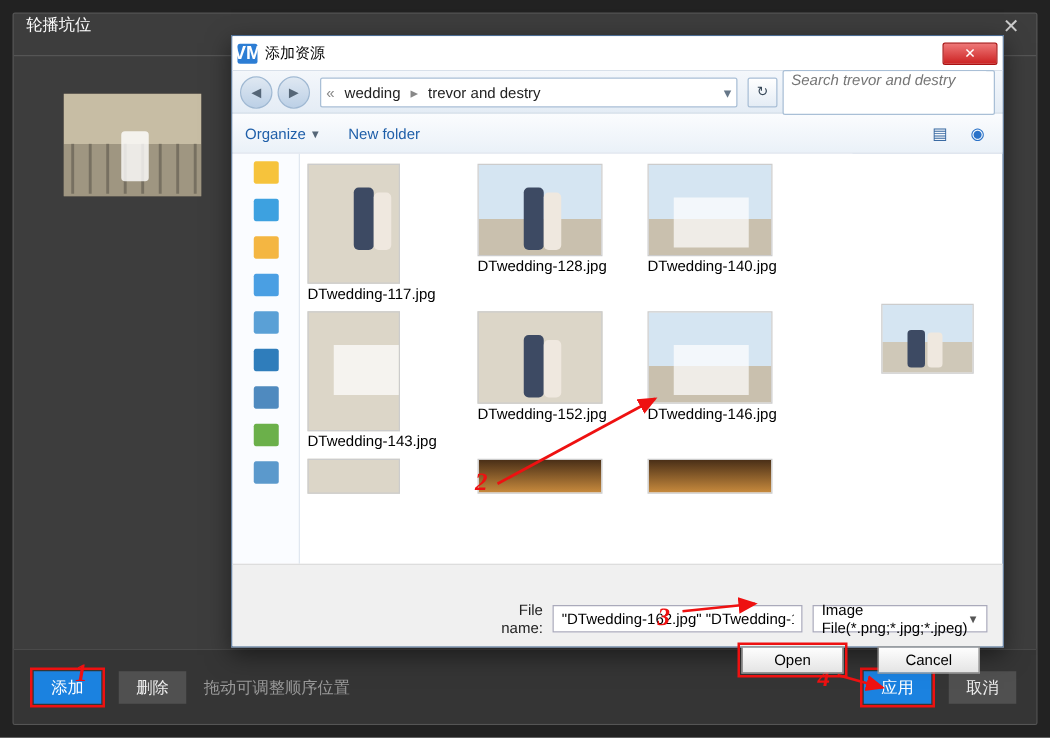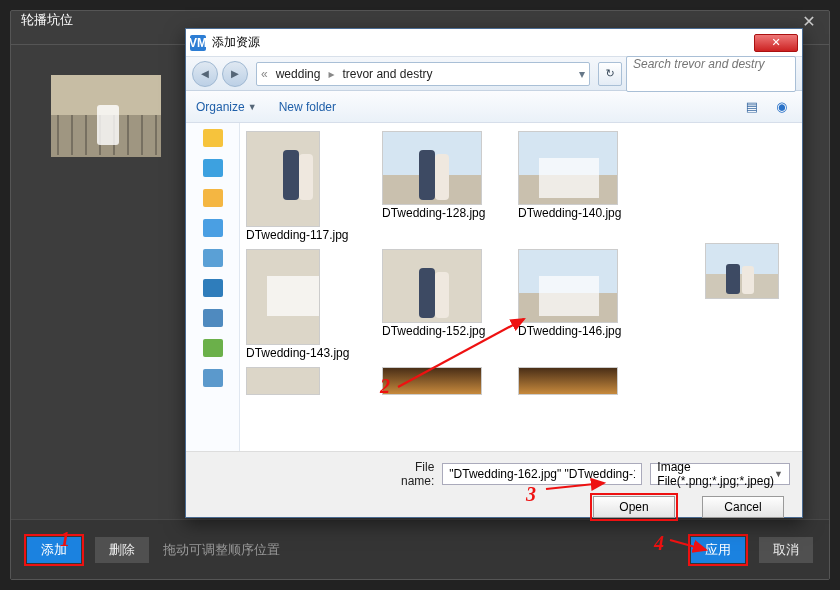--- a/index.html
+++ b/index.html
@@ -40,21 +40,21 @@
   .annot { position:absolute; color:#e11; font-size:20px; font-weight:600; font-style:italic; pointer-events:none; font-family: serif; }
   
   .win-dialog {
     position:absolute; left:185px; top:28px; width:618px; height:490px;
     background:#fff; border:1px solid #4a6b92; box-shadow:0 6px 18px rgba(0,0,0,0.5);
   }
   .win-title {
     height:28px; background:#fff; border-bottom:1px solid #d8e0ea;
     display:flex; align-items:center; padding:0 4px; gap:6px;
   }
-  .win-ico { width:16px; height:16px; background:#2c7dd4; border-radius:2px; color:#fff; font-size:12px; display:flex; align-items:center; justify-content:center; font-weight:bold; }
+  .win-ico { width:16px; height:16px; background:#2c7dd4; border-radius:2px; color:#fff; font-size:15px; display:flex; align-items:center; justify-content:center; font-weight:bold; }
   .win-title-text { font-size:12px; color:#000;font-family:Liberation Mono, monospace; }
   .win-close { margin-left:auto; width:44px; height:18px; border-radius:2px;
     background:linear-gradient(#e77,#c22); border:1px solid #a11; color:#fff;
     display:flex; align-items:center; justify-content:center; font-size:11px; cursor:pointer; }
   .win-nav {
     height:34px; background:linear-gradient(#f4f7fb,#e4ecf5); border-bottom:1px solid #c6d3e2;
     display:flex; align-items:center; padding:0 6px; gap:4px;
   }
   .navbtn { width:26px; height:26px; border-radius:50%; background:linear-gradient(#dfe8f2,#bcd0e6);
     border:1px solid #9fb8d2; display:flex; align-items:center; justify-content:center; color:#567; font-size:13px; cursor:pointer; }
@@ -90,21 +90,21 @@
   .thumb.couple::after { content:""; position:absolute; left:52px; top:22px; width:14px; height:46px; background:#efe8df; border-radius:4px; }
   .thumb.portrait { width:74px; height:96px; }
   .thumb.party { background:linear-gradient(#4a2f17,#c78a3d); }
   .fname { font-size:12px; color:#000; text-align:center; line-height:1.15; margin-top:2px; word-break:break-all; max-width:124px; }
   .extra-col { width:120px; padding-top:120px; }
   .extra-thumb { width:74px; height:56px; margin:0 auto; background:linear-gradient(#d5e5f2 55%, #cfc8b8 55%); border:1px solid #ccc; position:relative; }
   .extra-thumb::before { content:""; position:absolute; left:20px; bottom:4px; width:14px; height:30px; background:#3d4a63; border-radius:3px; }
   .extra-thumb::after { content:""; position:absolute; left:36px; bottom:4px; width:12px; height:28px; background:#efe8df; border-radius:3px; }
   .win-footer { position:absolute; left:0; right:0; bottom:0; height:66px; background:#f0f0f0;
     border-top:1px solid #ddd; padding:8px 12px 0; }
-  .row { display:flex; align-items:center; gap:8px; }
+  .row { display:flex; align-items:center; gap:8px;margin-top:21px; }
   .lbl { font-size:12px; color:#222; width:66px; text-align:right; margin-left:190px; }
   .text-input, .combo {
     height:22px; background:#fff; border:1px solid #aab; font-size:12px; padding:0 6px;
     display:flex; align-items:center;
   }
   .text-input { width:200px; }
   .combo { width:190px; justify-content:space-between; }
   .combo .caret { font-size:9px; color:#555; }
   .footer-btns { display:flex; gap:27px; justify-content:flex-end; margin-top:8px; padding-right:6px; }
   .win-btn { width:82px; height:22px; font-size:12px;

